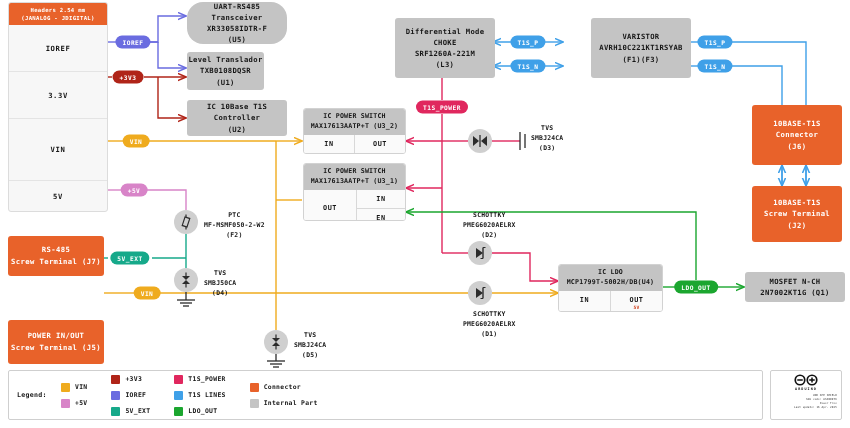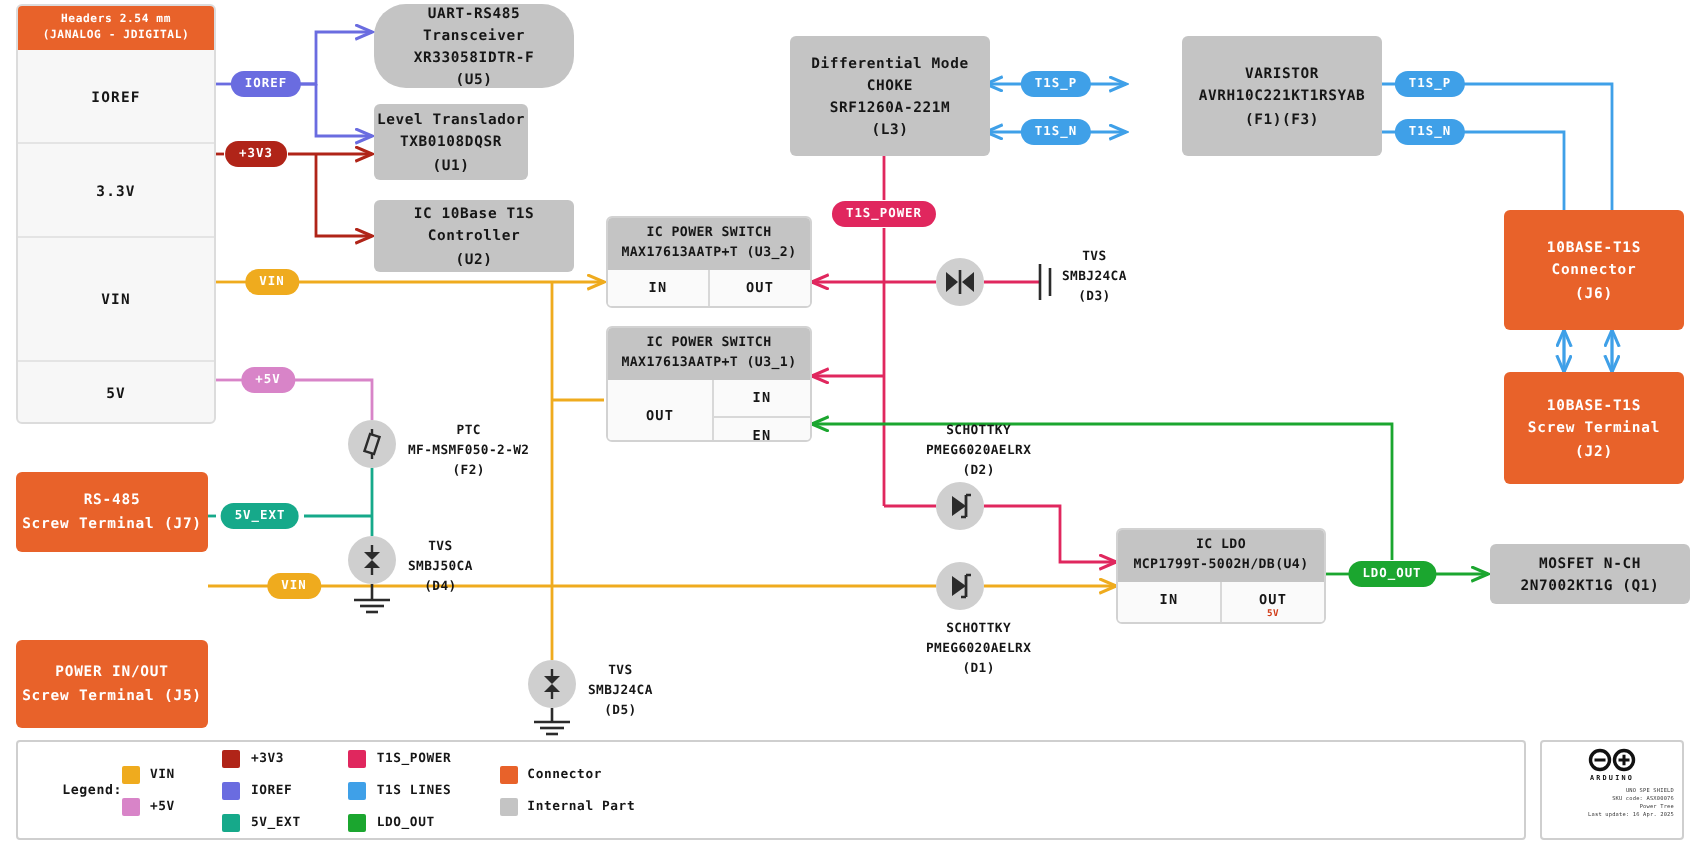--- a/index.html
+++ b/index.html
@@ -55,21 +55,21 @@
   .comp { position:absolute; width:24px; height:24px; border-radius:50%;
           background:#cfcfcf; transform:translate(-50%,-50%);
           display:flex; align-items:center; justify-content:center; }
   .complabel { position:absolute; font-size:6.4px; font-weight:700; color:#161616;
                line-height:1.55; text-align:center; letter-spacing:.2px; white-space:nowrap; }
 
   
   .legend { position:absolute; left:8px; top:370px; width:755px; height:50px;
             background:#fff; border:1px solid #cfcfcf; border-radius:2px;
             display:flex; align-items:center; padding-left:8px; }
-  .legend-label { font-size:6.6px; font-weight:700; color:#161616; width:44px; letter-spacing:.3px;text-align:right; }
+  .legend-label { font-size:6.6px; font-weight:700; color:#161616; width:44px; letter-spacing:.3px; }
   .legend-cols { display:flex; flex:1; }
   .legend-col { display:flex; flex-direction:column; justify-content:center; gap:7px; margin-right:24px; }
   .legend-item { display:flex; align-items:center; gap:5px; font-size:6.4px; font-weight:700;
                  color:#161616; letter-spacing:.3px; white-space:nowrap; }
   .swatch { width:9px; height:9px; border-radius:1px; flex:none; }
 
   
   .titleblock { position:absolute; left:770px; top:370px; width:72px; height:50px;
                 background:#fff; border:1px solid #cfcfcf; border-radius:2px;
                 display:flex; flex-direction:column; align-items:center; padding-top:3px; }

